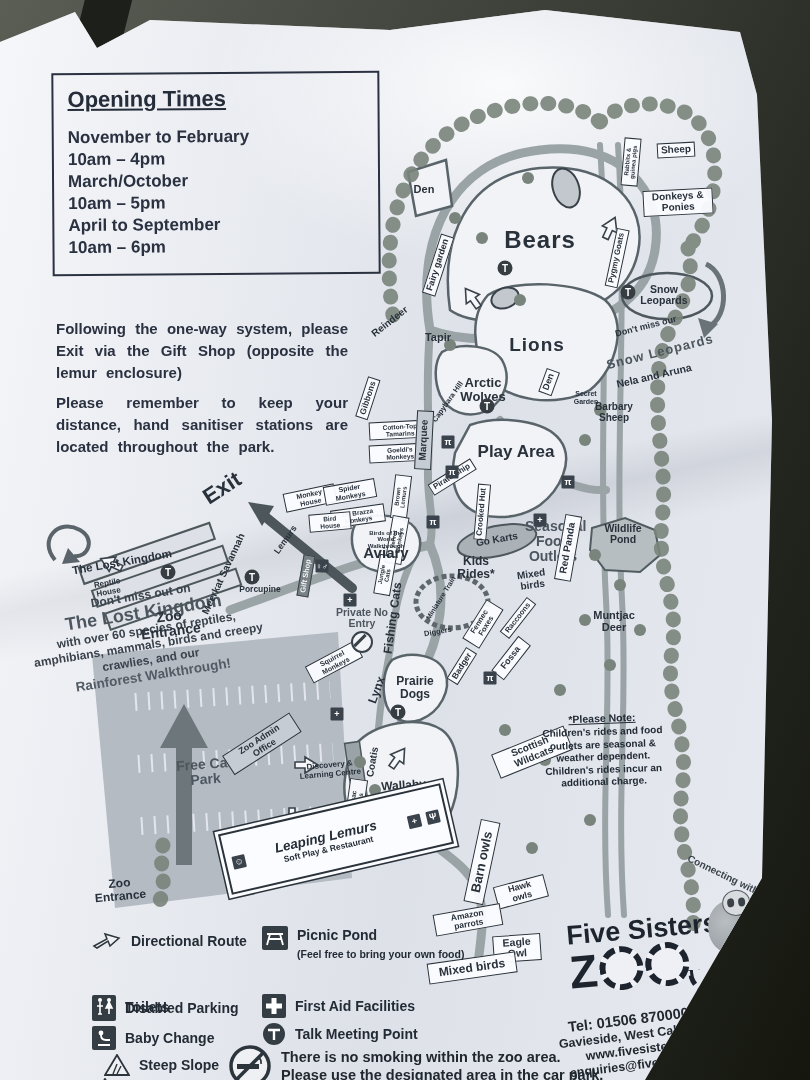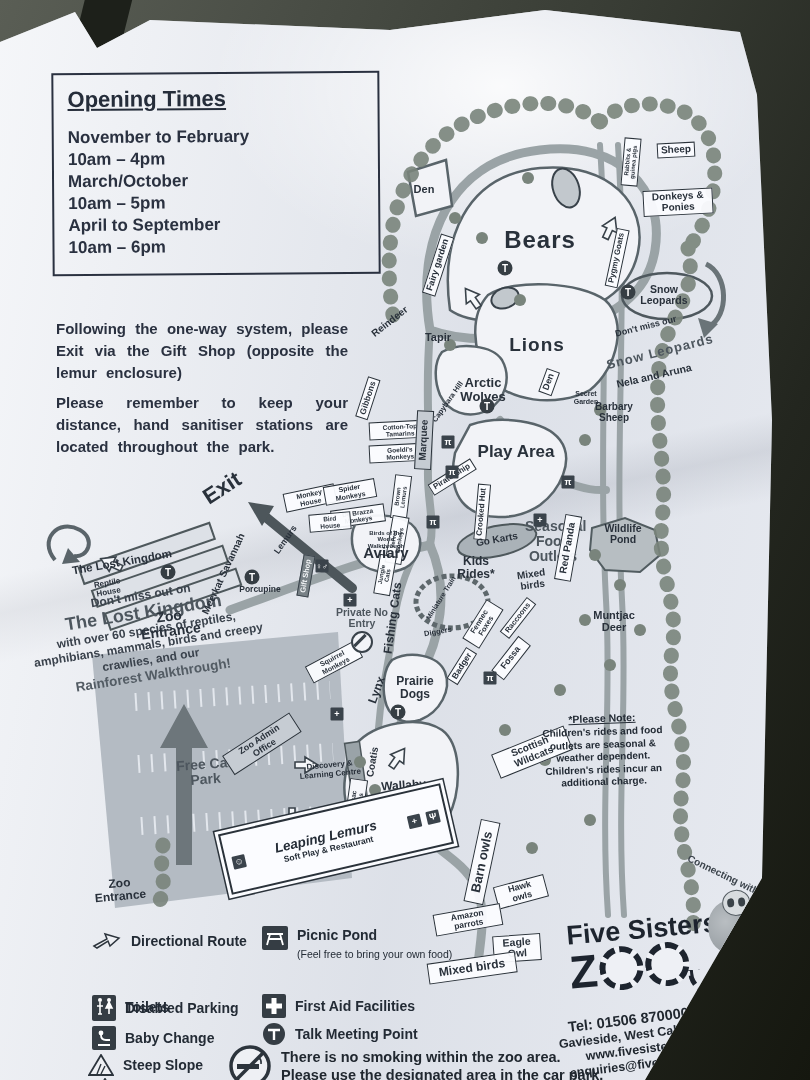--- a/index.html
+++ b/index.html
@@ -38,21 +38,21 @@
     display:flex;align-items:center;gap:6px;padding:3px 6px;}
   
   .note{position:absolute;left:540px;top:712px;width:126px;text-align:center;transform:rotate(-2deg);}
   .note-title{font-size:10.5px;font-weight:bold;text-decoration:underline;color:#232b35;}
   .note-body{font-size:10px;font-weight:bold;color:#232b35;line-height:1.25;margin-top:2px;}
   
   .promo{position:absolute;left:28px;top:588px;width:238px;text-align:center;transform:rotate(-9deg);color:#3a424c;}
   
   .lrow{position:absolute;display:flex;align-items:center;gap:9px;}
   .llabel{font-size:14px;font-weight:bold;color:#232b35;}
-  .lsub{font-size:10.5px;font-weight:normal;color:#232b35;text-align:right;}
+  .lsub{font-size:10.5px;font-weight:bold;color:#232b35;text-align:right;}
   
   .logo{position:absolute;left:568px;top:912px;width:200px;transform:rotate(-5deg);}
   .brand-top{font-size:27px;font-weight:bold;color:#1d242e;letter-spacing:0;}
   .zoo-row{display:flex;align-items:center;height:46px;margin-top:-2px;}
   .zletter{font-size:46px;font-weight:bold;color:#1d242e;line-height:40px;}
   .ring{width:32px;height:32px;border-radius:50%;border:6px dashed #1d242e;margin-left:2px;background:#eef0f5;}
   .tail{position:absolute;left:118px;top:60px;width:46px;height:22px;border:5px dashed #1d242e;border-top:none;border-radius:0 0 24px 24px;}
   .lemur-body{position:absolute;left:142px;top:-6px;width:44px;height:52px;background:radial-gradient(circle at 40% 40%,#b9bec2,#8f969b);border-radius:50% 50% 45% 45%;}
   .lemur-head{position:absolute;left:158px;top:-16px;width:26px;height:24px;background:#d8dcdf;border:1.5px solid #545c62;border-radius:50%;}
   .lemur-eye{position:absolute;width:7px;height:9px;background:#3a4248;border-radius:50%;top:7px;}
@@ -326,21 +326,21 @@
       <span class="llabel">Toilets</span>
     </div>
     <div class="lrow" style="left:92px;top:1026px;">
       <svg width="24" height="24">
           <rect x="0" y="0" width="24" height="24" rx="2" fill="#353d44"></rect>
           <circle cx="9" cy="7" r="2.4" fill="#fff"></circle>
           <path d="M9 9 C9 13 11 14 14 14 L18 14 M6 19 L18 19" stroke="#fff" stroke-width="1.8" fill="none"></path>
         </svg>
       <span class="llabel">Baby Change</span>
     </div>
-    <div class="lrow" style="left:88px;top:1054px;">
+    <div class="lrow" style="left:104px;top:1054px;">
       <svg width="26" height="22">
           <polygon points="13,1 25,21 1,21" fill="#eef0f4" stroke="#2c343c" stroke-width="1.8"></polygon>
           <path d="M9 20 L13 10 M13 20 L17 12" stroke="#2c343c" stroke-width="1.4"></path>
         </svg>
       <span class="llabel">Steep Slope</span>
     </div>
     <div class="lrow" style="left:92px;top:1078px;">
       <svg width="26" height="22">
           <polygon points="13,1 25,21 1,21" fill="#eef0f4" stroke="#2c343c" stroke-width="1.8"></polygon>
           <path d="M5 20 L10 8 M9 20 L14 8 M13 20 L18 10 M17 20 L21 13" stroke="#2c343c" stroke-width="1.2"></path>

